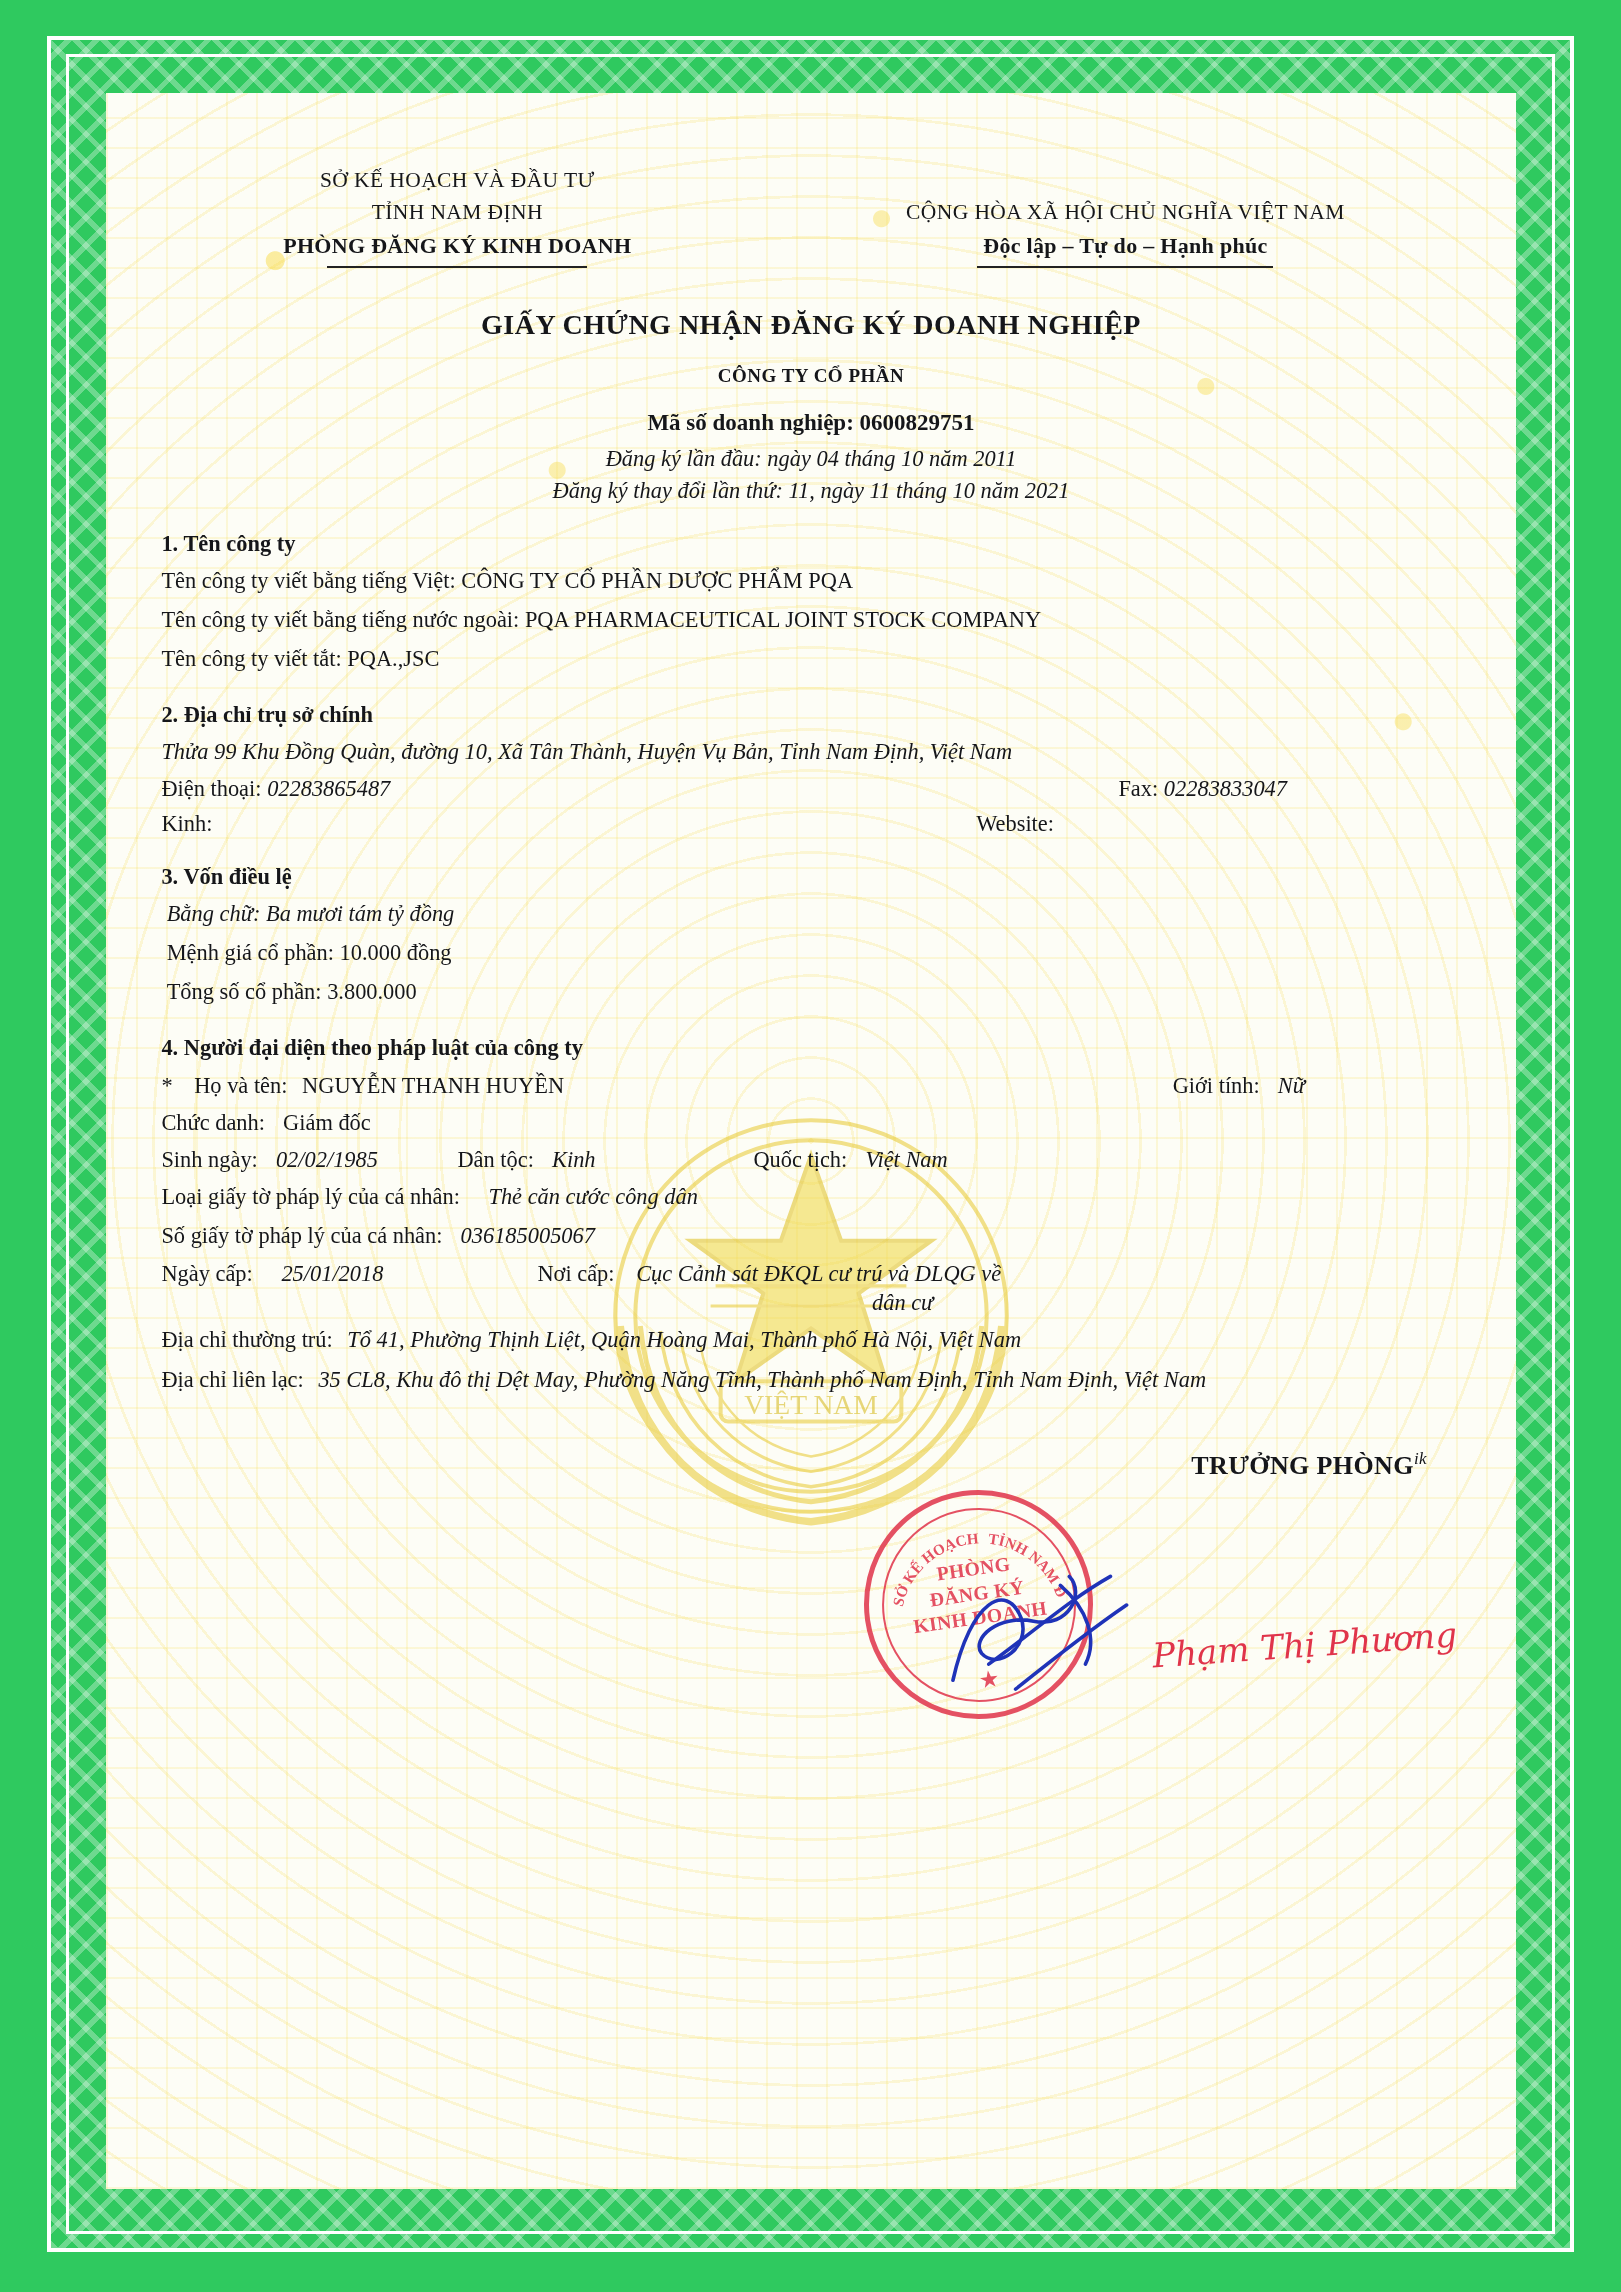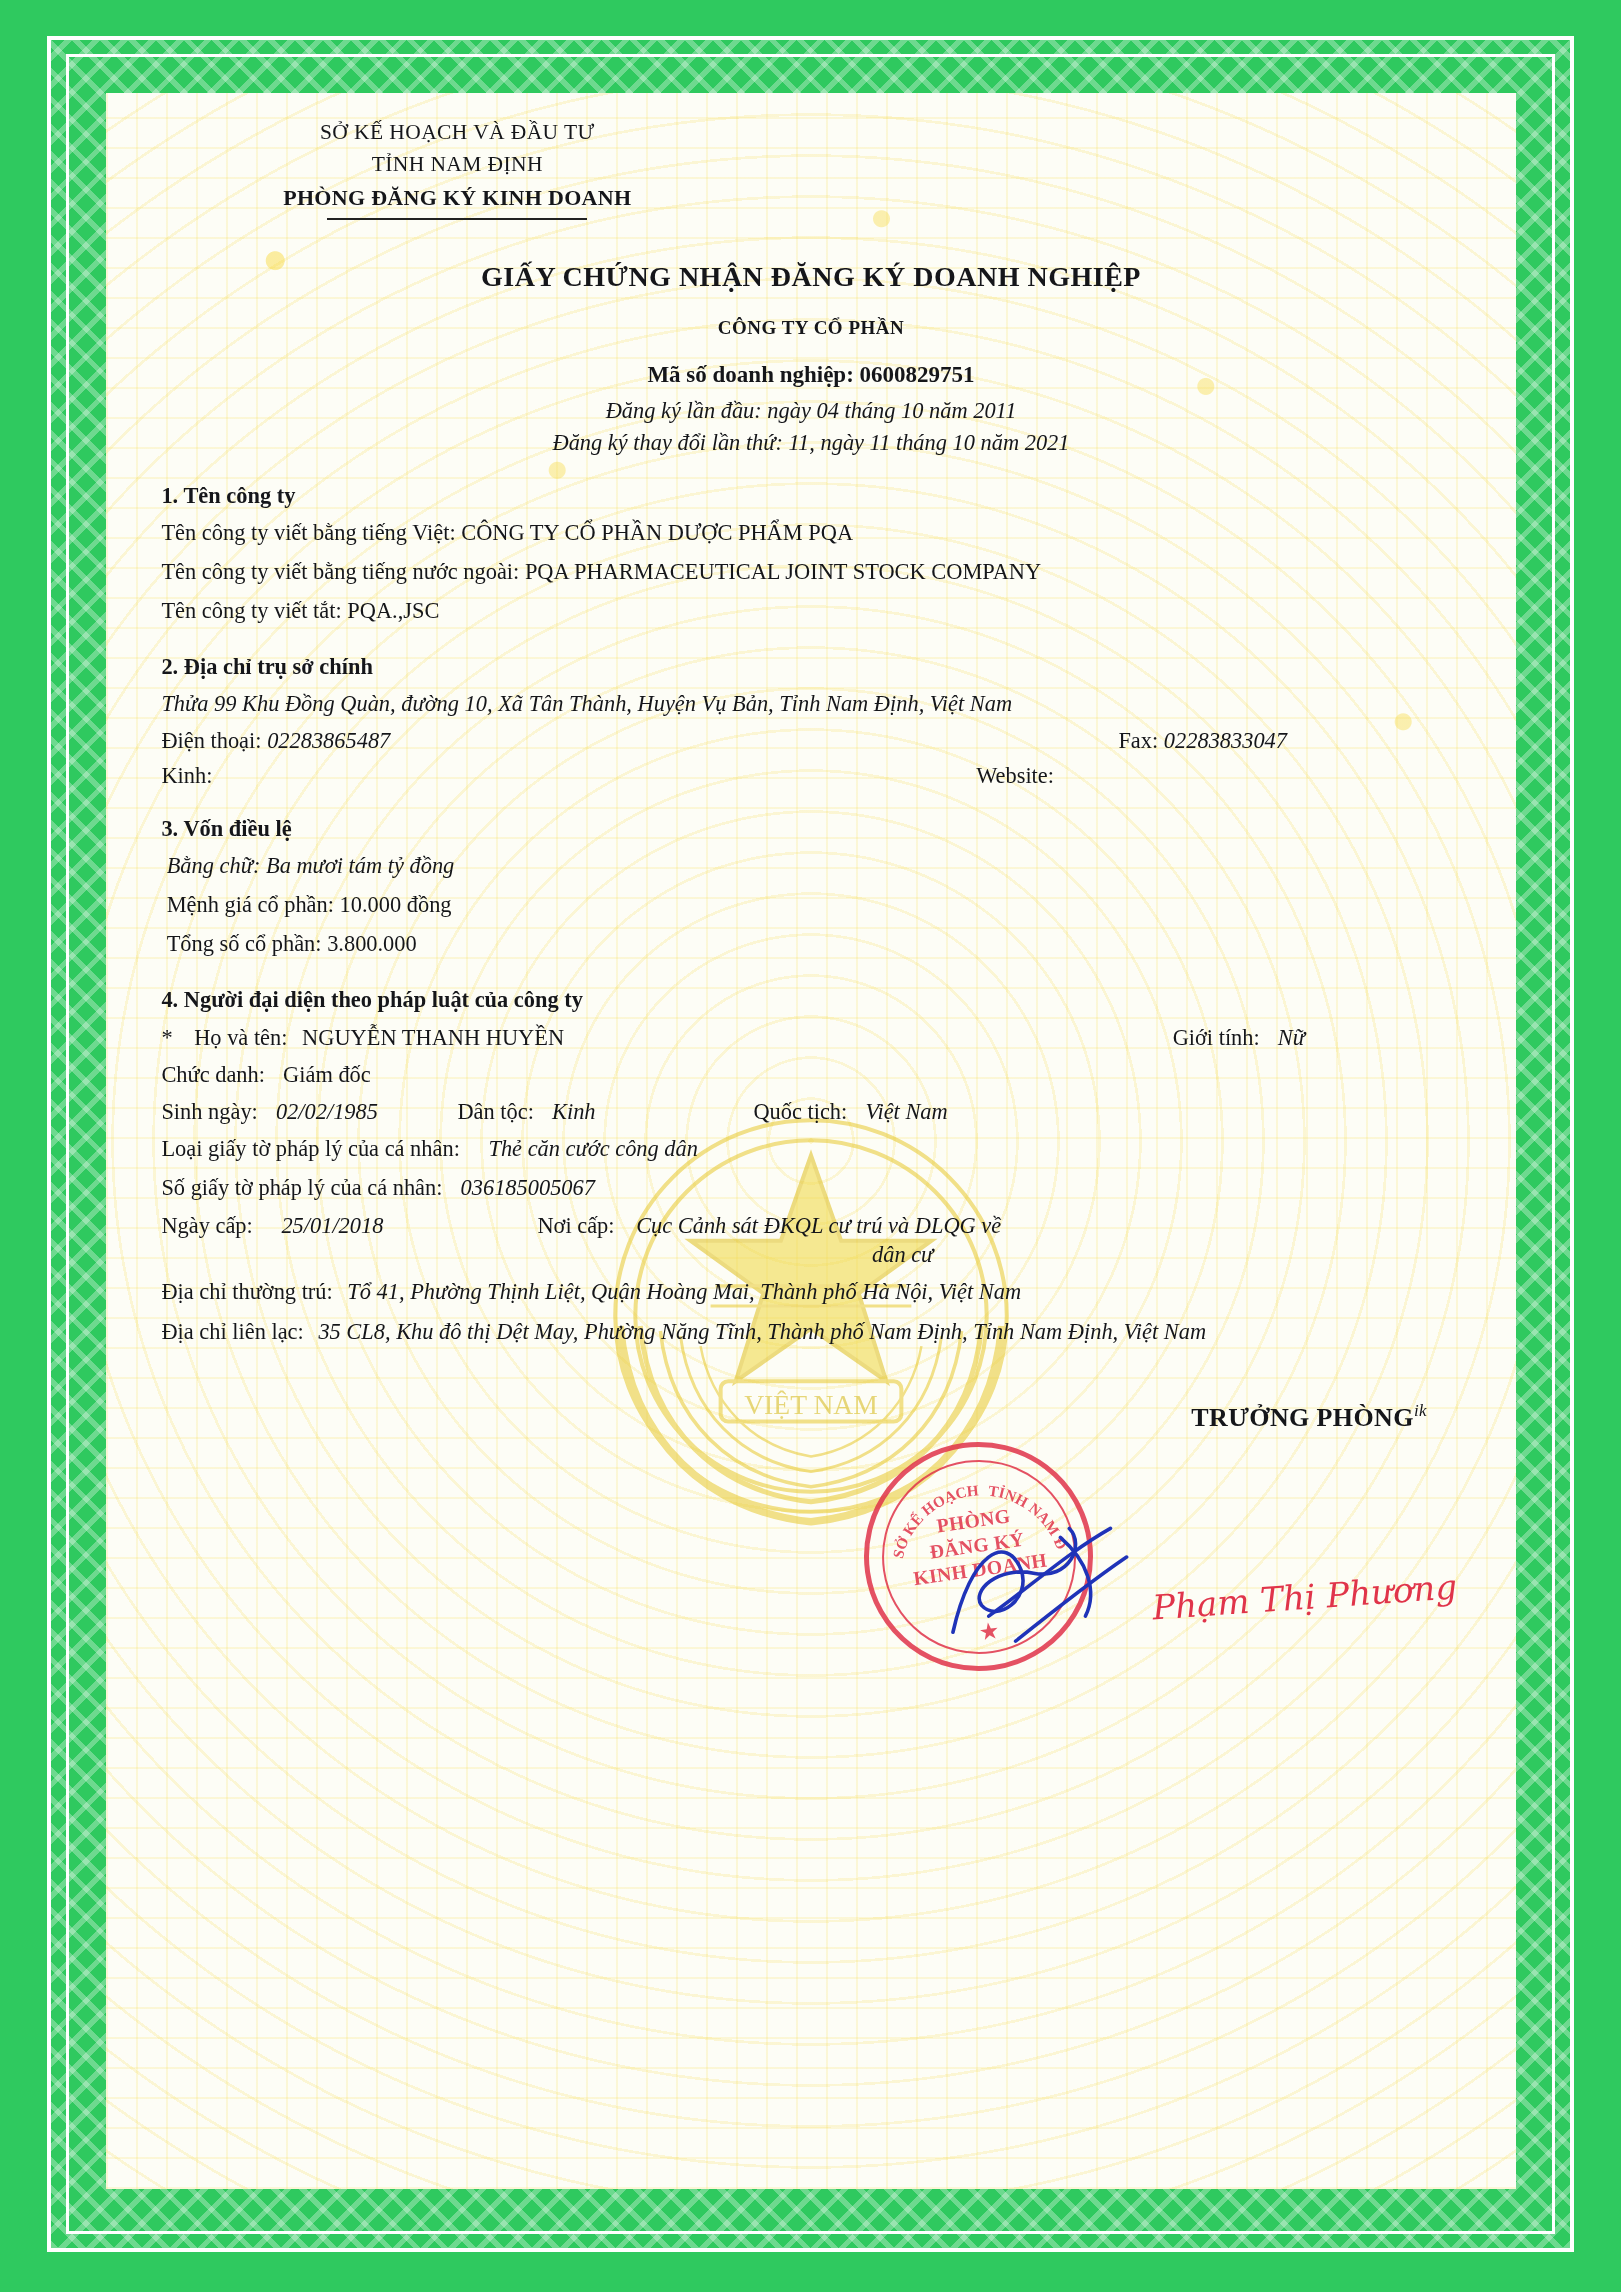--- a/index.html
+++ b/index.html
@@ -87,20 +87,21 @@
     z-index: 3;
     padding: 23px 50px 0 50px;
     color: #15161a;
   }
 
   
   .header {
     display: flex;
     justify-content: space-between;
     align-items: flex-end;
+    margin-top: 48px;
   }
   .header-left, .header-right {
     text-align: center;
     line-height: 1.5;
   }
   .header-left { width: 46%; }
   .header-right { width: 52%; }
   .h-line {
     font-size: 21.5px;
     letter-spacing: 0.4px;
@@ -352,20 +353,25 @@
     </svg>
 
     <div class="content">
 
       <div class="header">
         <div class="header-left">
           <div class="h-line">SỞ KẾ HOẠCH VÀ ĐẦU TƯ</div>
           <div class="h-line">TỈNH NAM ĐỊNH</div>
           <div class="h-bold">PHÒNG ĐĂNG KÝ KINH DOANH</div>
           <div class="underline-sm"></div>
+        </div>
+        <div class="header-right">
+          <div class="h-line">CỘNG HÒA XÃ HỘI CHỦ NGHĨA VIỆT NAM</div>
+          <div class="h-bold">Độc lập – Tự do – Hạnh phúc</div>
+          <div class="underline-md"></div>
         </div>
       </div>
 
       <div class="title-block">
         <div class="title1">GIẤY CHỨNG NHẬN ĐĂNG KÝ DOANH NGHIỆP</div>
         <div class="title2">CÔNG TY CỔ PHẦN</div>
       </div>
       <div class="code-line">Mã số doanh nghiệp: 0600829751</div>
       <div class="reg-line">Đăng ký lần đầu: ngày 04 tháng 10 năm 2011</div>
       <div class="reg-line2">Đăng ký thay đổi lần thứ: 11, ngày 11 tháng 10 năm 2021</div>

